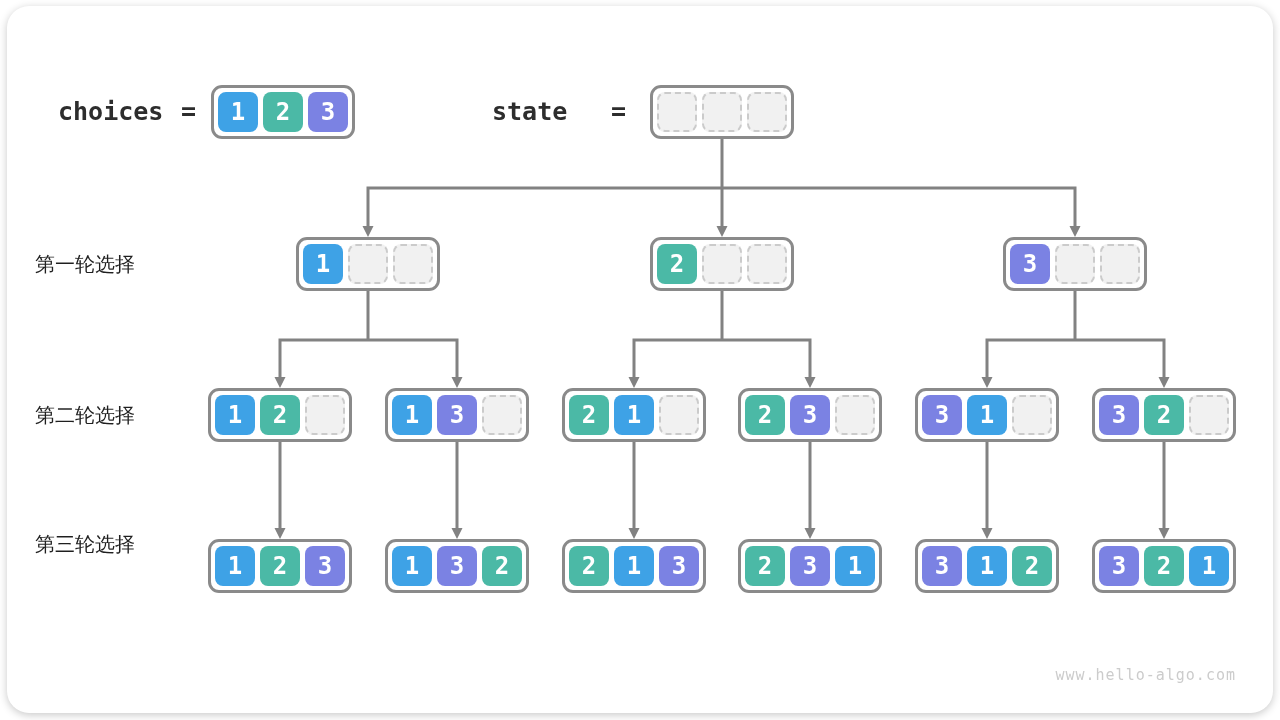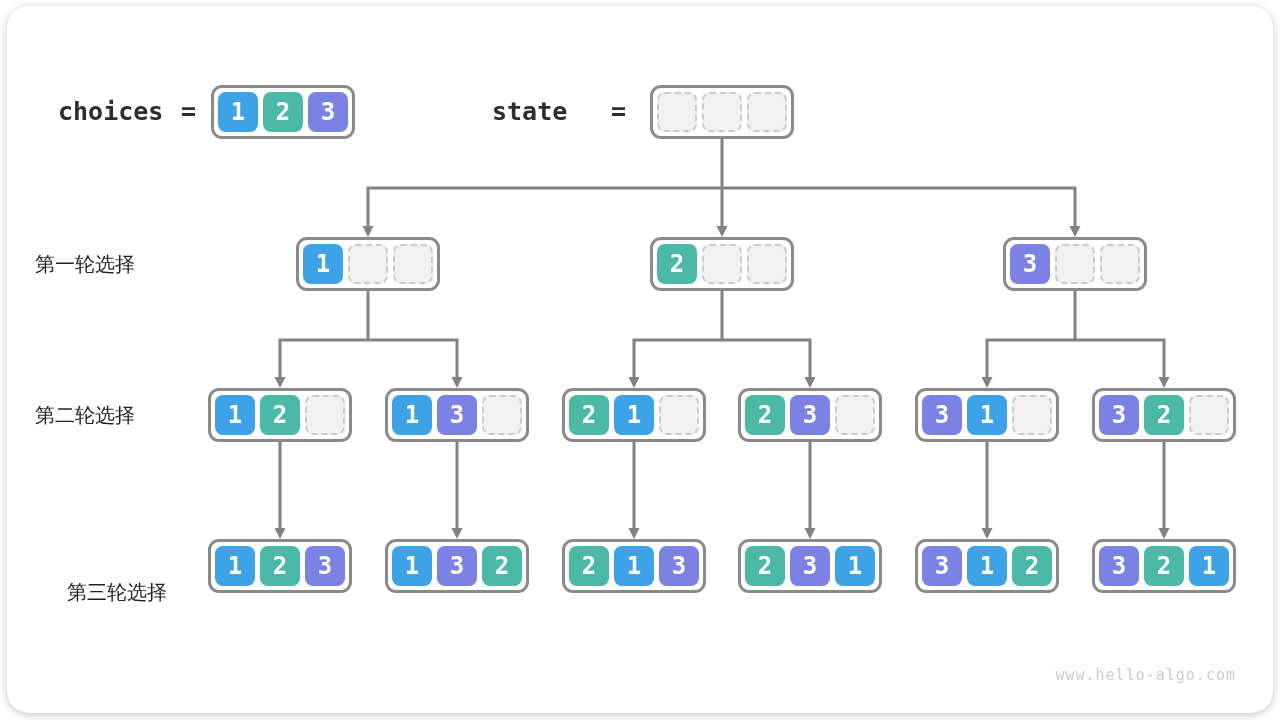--- a/index.html
+++ b/index.html
@@ -42,21 +42,21 @@
 
 <div id="content">
   <div class="hdr-label" style="left:58px; top:85px;">choices</div>
   <div class="hdr-label" style="left:181px; top:85px;">=</div>
 
   <div class="hdr-label" style="left:492px; top:85px;">state</div>
   <div class="hdr-label" style="left:611px; top:85px;">=</div>
 
   <div class="row-label" style="top:237px;">第一轮选择</div>
   <div class="row-label" style="top:388px;">第二轮选择</div>
-  <div class="row-label" style="top:565px;margin-left:32px;">第三轮选择</div>
+  <div class="row-label" style="top:517px;">第三轮选择</div>
 
   <div class="watermark">www.hello-algo.com</div>
 <div class="abox" style="left: 211px; top: 85px;">
       <span class="cell v1">1</span>
       <span class="cell v2">2</span>
       <span class="cell v3">3</span>
     </div>
     <div class="abox" style="left: 650px; top: 85px;">
       <span class="cell empty"></span>
       <span class="cell empty"></span>

